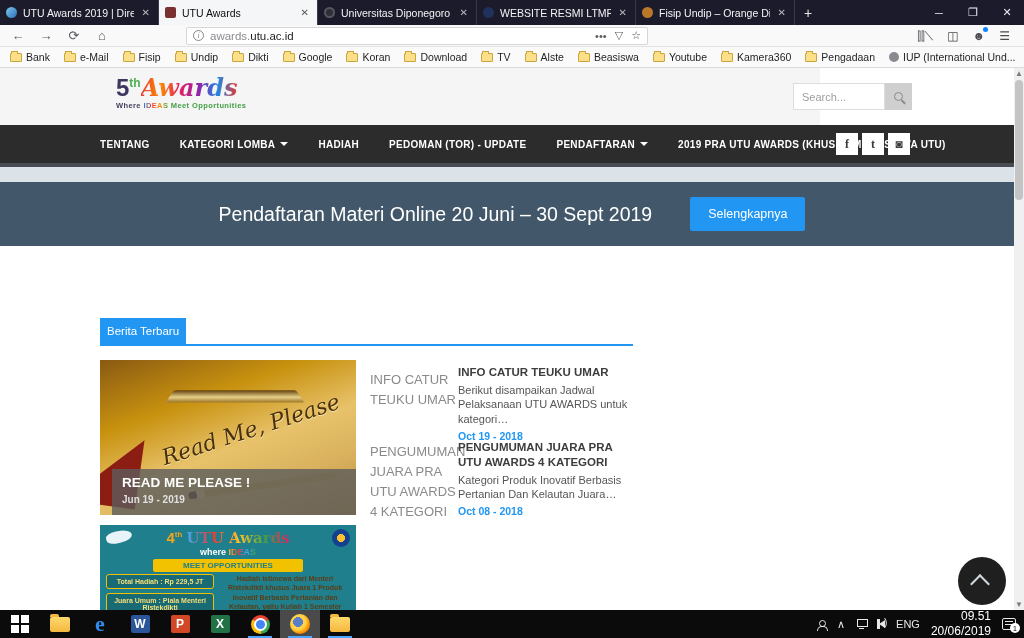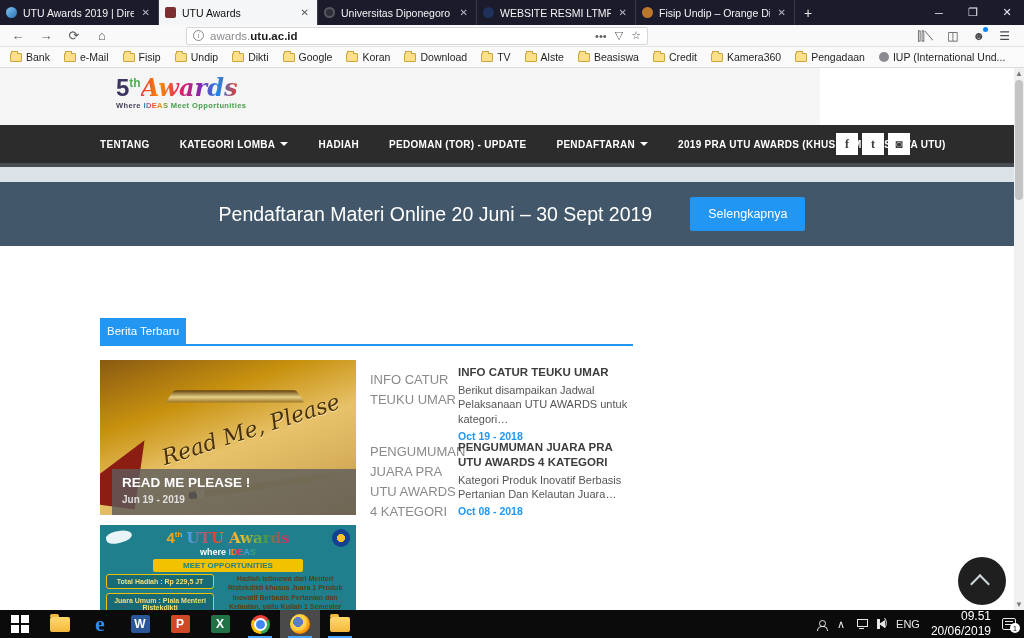--- a/index.html
+++ b/index.html
@@ -22,21 +22,21 @@
   .newtab-btn { width:26px; display:flex; align-items:center; justify-content:center; color:#e7e7ea; font-size:14px; cursor:pointer; }
   .win-controls { margin-left:auto; display:flex; }
   .win-btn { width:34px; display:flex; align-items:center; justify-content:center; color:#eceaf2; font-size:11px; cursor:pointer; }
 
   
   .toolbar { position:absolute; top:25px; left:0; width:1024px; height:22px; background:#f9f9fa; border-bottom:1px solid #e3e3e4; display:flex; align-items:center; padding:0 8px; gap:8px; }
   .nav-ico { color:#58585d; font-size:13px; width:20px; text-align:center; cursor:pointer; line-height:1; }
   .urlbar { margin-left:66px; width:462px; height:18px; background:#fff; border:1px solid #d7d7db; border-radius:2px; display:flex; align-items:center; padding:0 6px; gap:6px; }
   .info-ico { width:11px; height:11px; border:1px solid #86868b; border-radius:50%; color:#86868b; font-size:8px; line-height:10px; text-align:center; font-family:"Liberation Serif",serif; font-style:italic; }
   .url-text { font-size:11.5px; color:#8b8b90; flex:1; }
-  .url-text b { color:#1d1d1f; font-weight:bold;text-align:center; }
+  .url-text b { color:#1d1d1f; font-weight:normal;text-align:center; }
   .urlbar-actions { display:flex; align-items:center; gap:8px; color:#5a5a5f; font-size:11px; }
   .right-icons { margin-left:auto; display:flex; align-items:center; gap:14px; color:#4a4a4f; font-size:12px; padding-right:6px; }
   .acct { position:relative; }
   .acct::after { content:""; position:absolute; top:-2px; right:-3px; width:5px; height:5px; border-radius:50%; background:#0a84ff; }
 
   
   .bookmarks { position:absolute; top:47px; left:0; width:1024px; height:21px; background:#fafafa; border-bottom:1px solid #dcdcdd; display:flex; align-items:center; padding:0 10px; gap:14px; }
   .bm { display:flex; align-items:center; gap:4px; font-size:10.5px; color:#1f1f21; white-space:nowrap; cursor:pointer; }
   .bm-folder { width:12px; height:9px; background:#fbe089; border:1px solid #caa53d; border-radius:1px; position:relative; }
   .bm-folder::before { content:""; position:absolute; top:-3px; left:0; width:5px; height:2px; background:#fbe089; border:1px solid #caa53d; border-bottom:none; border-radius:1px 1px 0 0; }
@@ -255,21 +255,21 @@
     <span class="bm">
         <span class="bm-folder"></span>
         <span>Alste</span>
       </span>
     <span class="bm">
         <span class="bm-folder"></span>
         <span>Beasiswa</span>
       </span>
     <span class="bm">
         <span class="bm-folder"></span>
-        <span>Credit</span>
+        <span>Youtube</span>
       </span>
     <span class="bm">
         <span class="bm-folder"></span>
         <span>Kamera360</span>
       </span>
     <span class="bm">
         <span class="bm-folder"></span>
         <span>Pengadaan</span>
       </span>
     <span class="bm">
@@ -278,20 +278,26 @@
       </span>
 
   </div>
 
   <div class="viewport">
 
     <div class="site-header">
       <div class="logo">
         <div class="logo-line1"><span class="logo-5">5</span><span class="logo-th">th</span><span class="logo-word">Awards</span></div>
         <div class="logo-tag"><span class="tag-where">Where</span> <span class="tag-ideas">IDEAS</span> <span class="tag-meet">Meet Opportunities</span></div>
+      </div>
+      <div class="searchbox">
+        <input class="search-input" placeholder="Search..." style="">
+        <button class="search-btn">
+            <span class="mag"></span>
+          </button>
       </div>
     </div>
 
     <div class="site-nav">
       <span class="nav-item">
           <span>TENTANG</span>
         </span>
       <span class="nav-item">
           <span>KATEGORI LOMBA</span>
           <span class="caret"></span>

